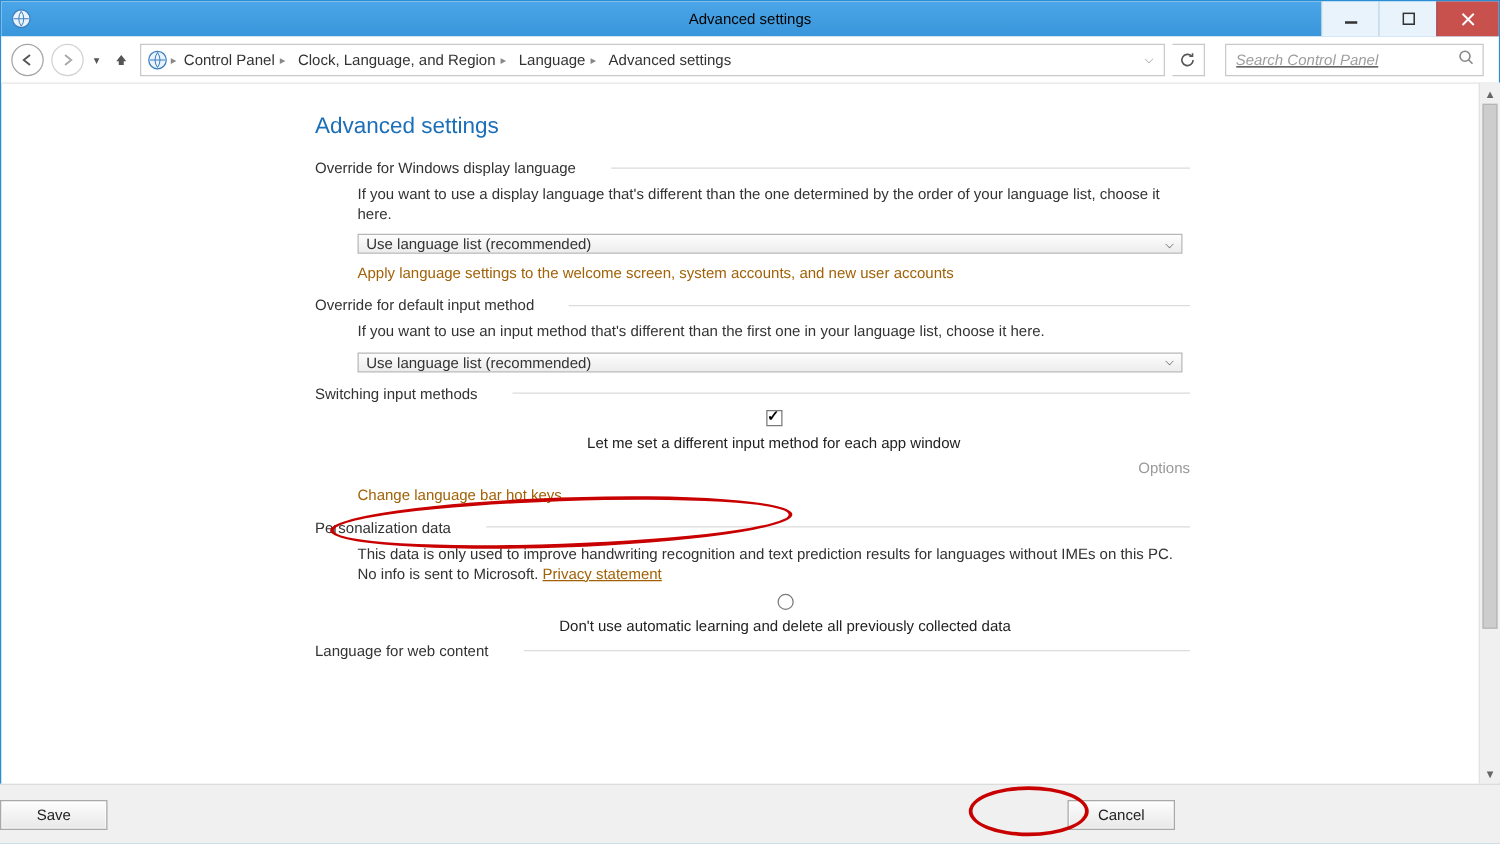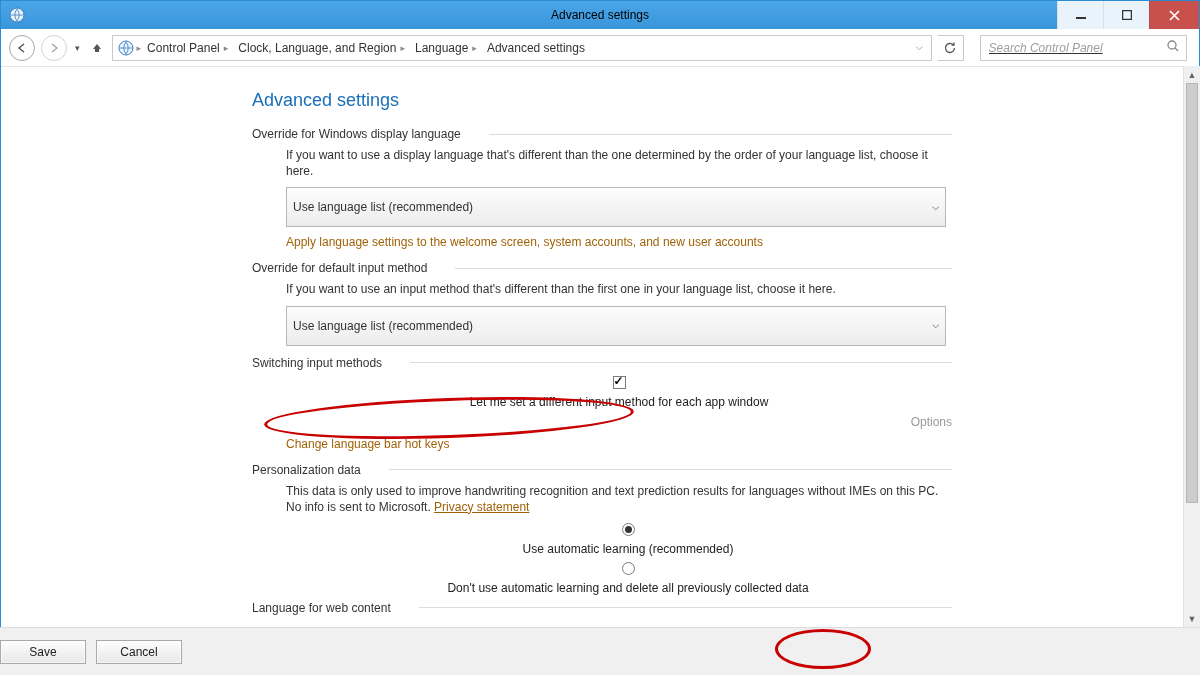--- a/index.html
+++ b/index.html
@@ -44,35 +44,35 @@
   .page-inner { width:700px; margin-left:252px; }
   h1.page-title { color:#1b6fb8; font-weight:400; font-size:18px; margin:0 0 16px 0; }
 
   .section-header { display:flex; align-items:center; margin:10px 0 6px 0;gap:20px; }
   .section-header .label { color:#333; white-space:nowrap; }
   .section-header .rule { flex:1; height:1px; background:#dcdcdc; margin-left:8px; }
 
   .section-body { padding-left:34px; }
   .desc { color:#333; margin:6px 0 8px 0; line-height:1.35; }
 
-  .combo { width:660px; height:40px; border:1px solid #b7b7b7; background:linear-gradient(#fdfdfd,#ececec); display:flex; align-items:center; padding:0 6px; color:#333; position:relative; }
+  .combo { width:660px; height:16px; border:1px solid #b7b7b7; background:linear-gradient(#fdfdfd,#ececec); display:flex; align-items:center; padding:0 6px; color:#333; position:relative; }
   .combo .arrow { margin-left:auto; color:#444; font-size:9px; }
 
   .link { color:#a16207; text-decoration:none; display:inline-block; margin:8px 0 2px 0; }
 
   .check-row, .radio-row { display:flex; align-items:center; gap:6px; margin:6px 0;flex-direction:column; }
   .check-row .cb, .radio-row .rb { width:13px; height:13px; border:1px solid #7a7a7a; background:#fff; position:relative; flex:0 0 13px; }
   .check-row .cb.checked::after { content:"✓"; position:absolute; top:-3px; left:0; font-size:12px; color:#000; font-weight:bold; }
   .radio-row .rb { border-radius:50%; }
   .radio-row .rb.checked::after { content:""; position:absolute; top:2px; left:2px; right:2px; bottom:2px; background:#333; border-radius:50%; }
   .row-with-right { display:flex; align-items:center; }
   .row-with-right .right { margin-left:auto; color:#999; }
 
   
-  .footer { position:absolute; bottom:0; left:0; right:0; height:48px; background:#f0f0f0; border-top:1px solid #dcdcdc; display:flex; align-items:center; justify-content:flex-start; padding-right:260px; gap:10px; }
+  .footer { position:absolute; bottom:0; left:0; right:0; height:48px; background:#f0f0f0; border-top:1px solid #dcdcdc; display:flex; align-items:center; justify-content:space-between; padding-right:260px; gap:10px; }
   .btn { width:86px; height:24px; border:1px solid #a9a9a9; background:linear-gradient(#fdfdfd,#e8e8e8); display:flex; align-items:center; justify-content:center; font-size:12px; color:#222; box-shadow: 0 0 0 1px rgba(255,255,255,0.6) inset; }
 
   
   .anno { position:absolute; border:3px solid #c90000; border-radius:50%; pointer-events:none; }
   .anno-check { left:264px; top:398px; width:370px; height:40px; transform:rotate(-2deg); }
   .anno-save  { left:775px; bottom:6px; width:96px; height:40px; }
 </style>
 </head>
 <body>
 
@@ -211,24 +211,20 @@
       <div class="section-header">
         <span class="label">Personalization data</span>
         <span class="rule"></span>
       </div>
       <div class="section-body">
         <div class="desc">
           <span>This data is only used to improve handwriting recognition and text prediction results for languages without IMEs on this PC. No info is sent to Microsoft. </span><a href="#" class="link" style="margin:0;text-decoration:underline">Privacy statement</a>
         </div>
         <div style="padding-left:18px">
           <div class="radio-row">
-            <span class="rb checked"></span>
-            <span>Use automatic learning (recommended)</span>
-          </div>
-          <div class="radio-row">
             <span class="rb"></span>
             <span>Don't use automatic learning and delete all previously collected data</span>
           </div>
         </div>
       </div>
 
       <div class="section-header" style="margin-top:2px">
         <span class="label">Language for web content</span>
         <span class="rule"></span>
       </div>

